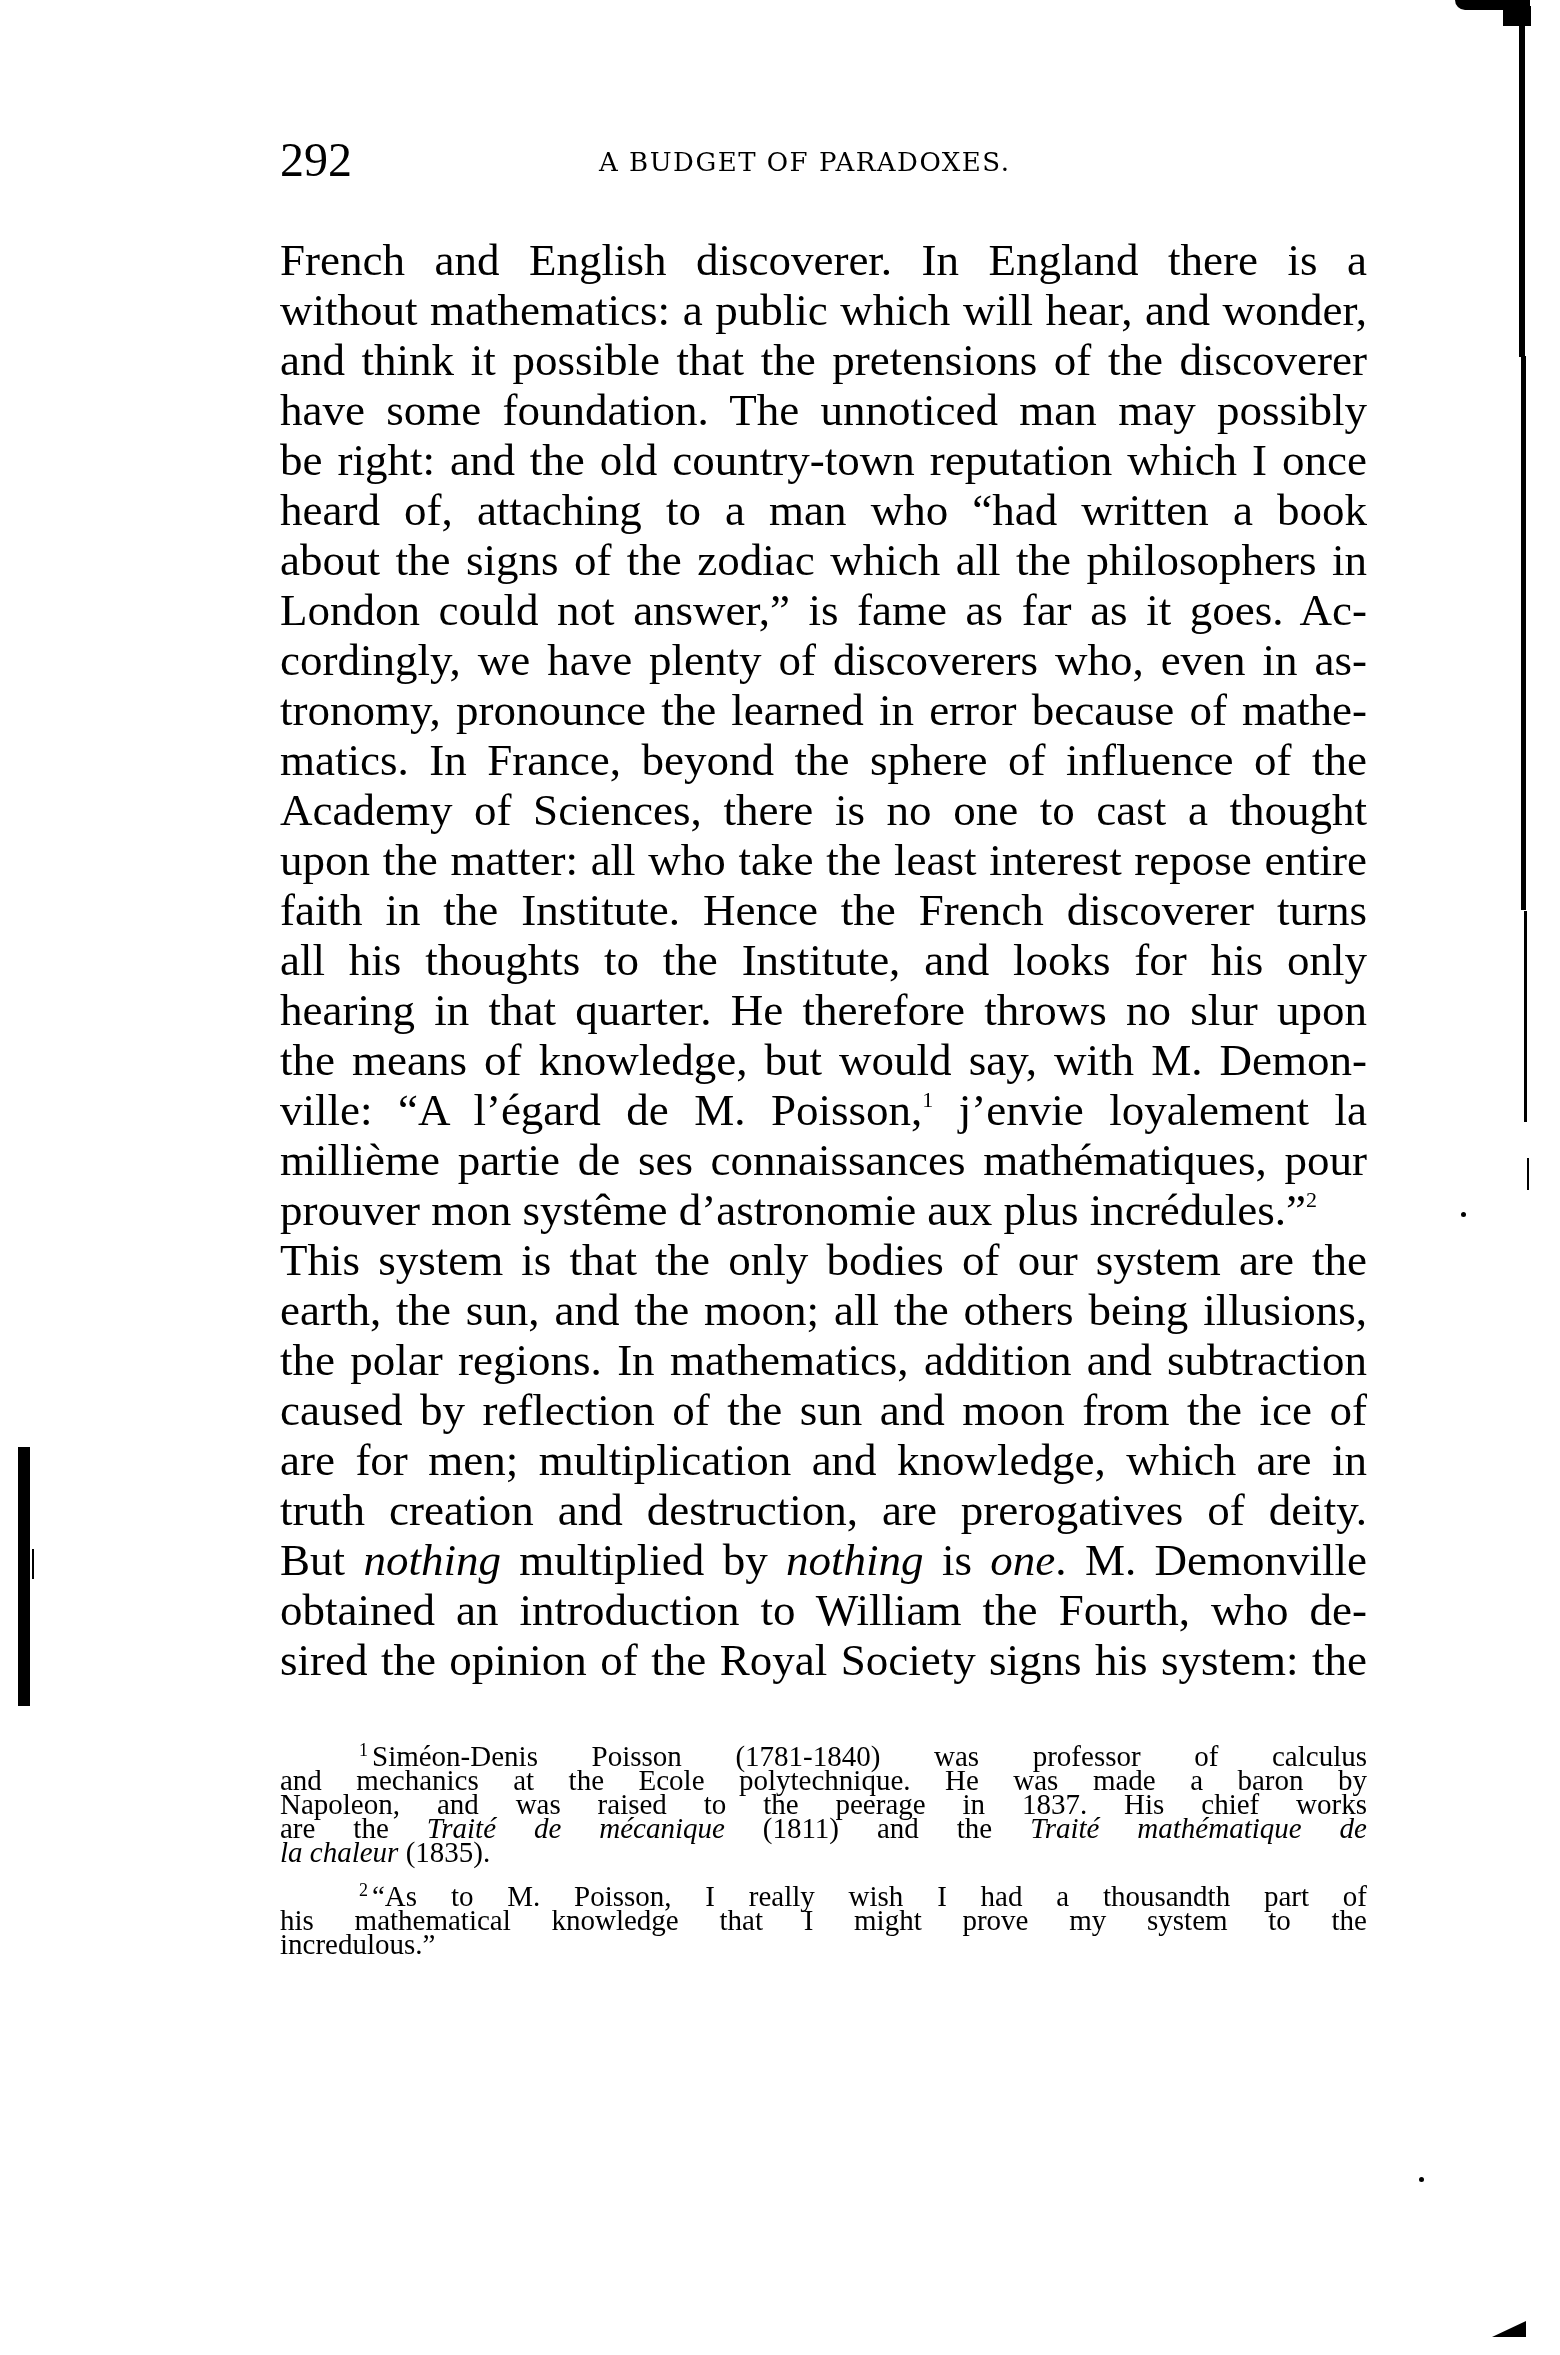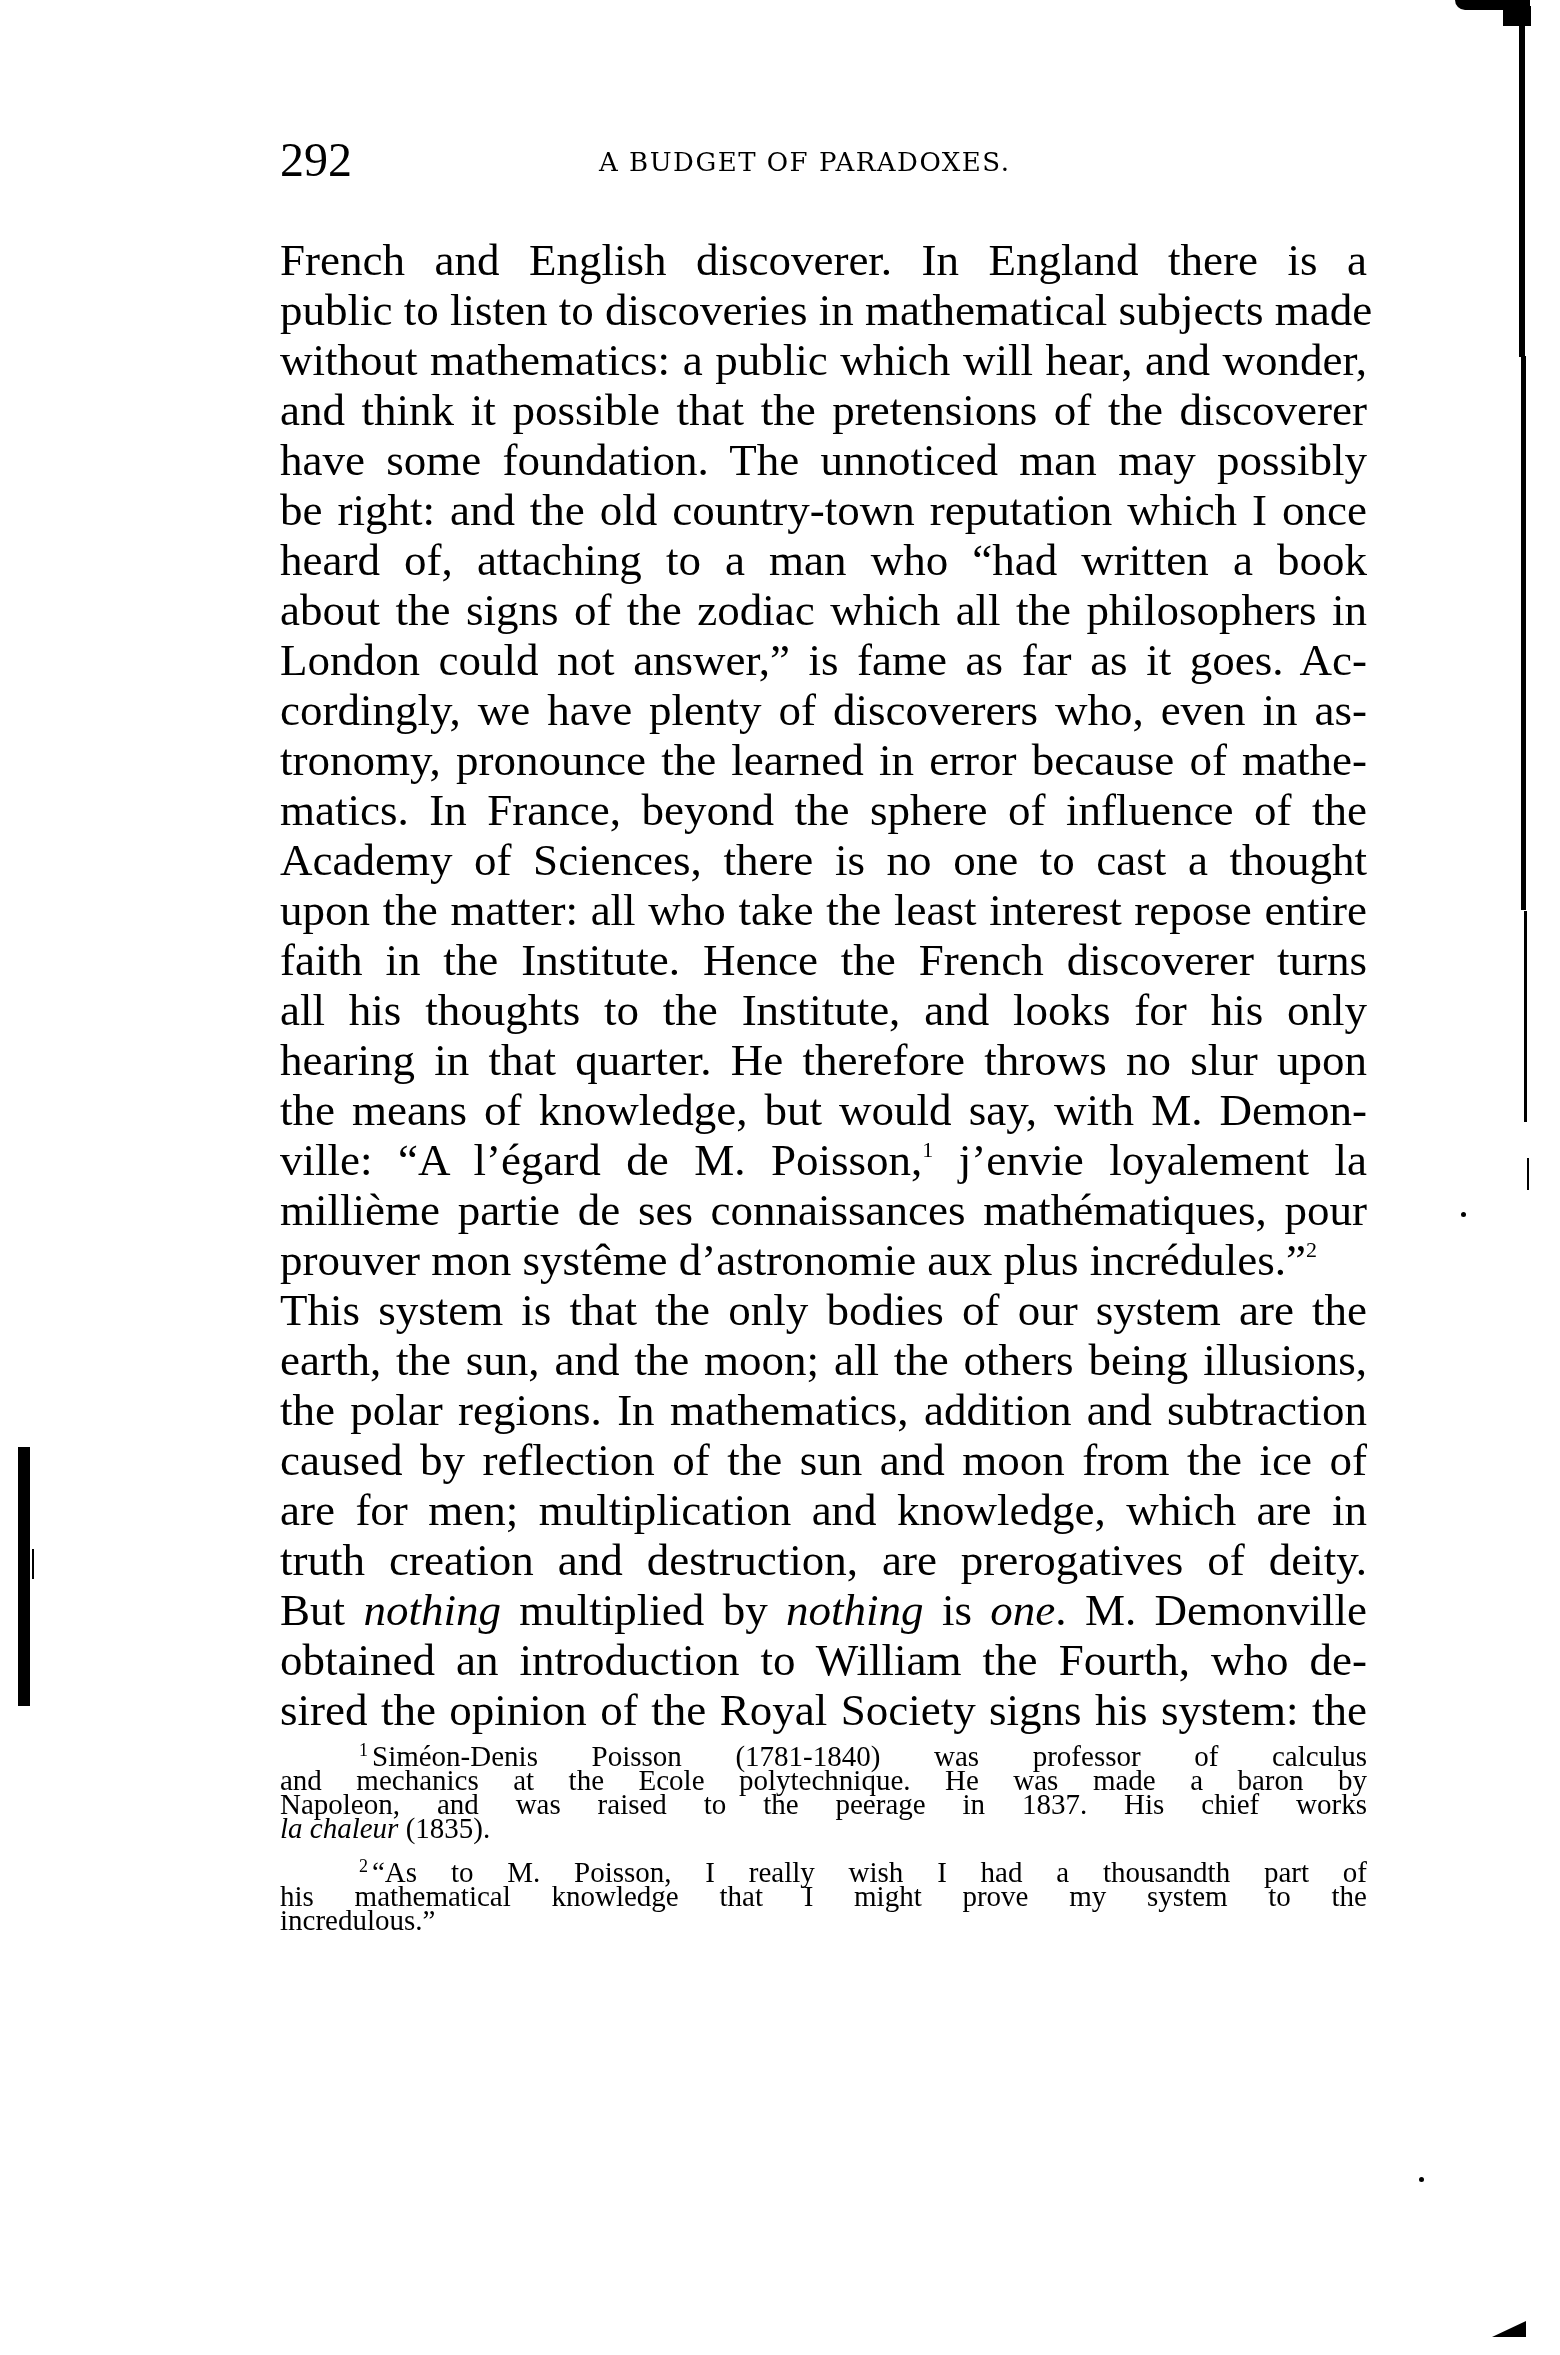--- a/index.html
+++ b/index.html
@@ -30,21 +30,20 @@
 
 <div class="page">
 
   <div class="running-head">
     <span class="page-number">292</span>
     <span class="running-title">A BUDGET OF PARADOXES.</span>
   </div>
 
   <div class="body-text" id="body-text">
       <span class="body-line">French and English discoverer.  In England there is a</span>
-      <span class="body-line">public to listen to discoveries in mathematical subjects made</span>
       <span class="body-line">without mathematics: a public which will hear, and wonder,</span>
       <span class="body-line">and think it possible that the pretensions of the discoverer</span>
       <span class="body-line">have some foundation.  The unnoticed man may possibly</span>
       <span class="body-line">be right: and the old country-town reputation which I once</span>
       <span class="body-line">heard of, attaching to a man who “had written a book</span>
       <span class="body-line">about the signs of the zodiac which all the philosophers in</span>
       <span class="body-line">London could not answer,” is fame as far as it goes.  Ac-</span>
       <span class="body-line">cordingly, we have plenty of discoverers who, even in as-</span>
       <span class="body-line">tronomy, pronounce the learned in error because of mathe-</span>
       <span class="body-line">matics.  In France, beyond the sphere of influence of the</span>
@@ -66,20 +65,21 @@
       <span class="body-line"><span>But </span><i>nothing</i><span> multiplied by </span><i>nothing</i><span> is </span><i>one</i><span>.  M. Demonville</span></span>
       <span class="body-line">obtained an introduction to William the Fourth, who de-</span>
       <span class="body-line">sired the opinion of the Royal Society signs his system: the</span>
     </div>
 
   <div class="footnotes" id="footnotes">
       <div class="fn">
         <span class="fn-line first"><sup class="fn-mark">1</sup><span>Siméon-Denis Poisson (1781-1840) was professor of calculus</span></span>
         <span class="fn-line">and mechanics at the Ecole polytechnique.  He was made a baron by</span>
         <span class="fn-line">Napoleon, and was raised to the peerage in 1837.  His chief works</span>
+        <span class="fn-line"><span>are the </span><i>Traité de mécanique</i><span> (1811) and the </span><i>Traité mathématique de</i></span>
         <span class="fn-line end"><i>la chaleur</i><span> (1835).</span></span>
       </div>
       <div class="fn">
         <span class="fn-line first"><sup class="fn-mark">2</sup><span>“As to M. Poisson, I really wish I had a thousandth part of</span></span>
         <span class="fn-line">his mathematical knowledge that I might prove my system to the</span>
         <span class="fn-line end">incredulous.”</span>
       </div>
     </div>
 
   <div class="artifact" style="left:1455px;top:0;width:75px;height:10px;border-radius:0 0 0 40px;"></div>

